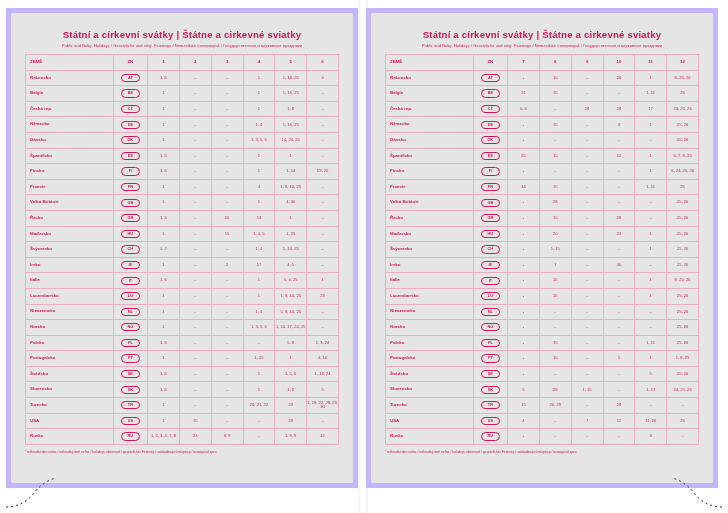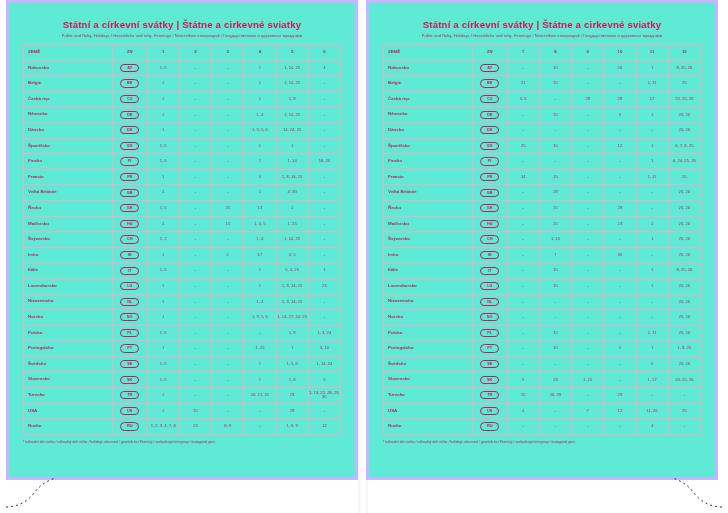--- a/index.html
+++ b/index.html
@@ -1,18 +1,18 @@
 <!DOCTYPE html>
 <html><head>
 <meta charset="utf-8">
 <style>
   html,body{margin:0;padding:0;background:#ffffff;}
   body{width:728px;height:513px;overflow:hidden;font-family:"Liberation Sans",sans-serif;}
   .spread{position:relative;width:728px;height:513px;background:#ffffff;}
-  .page{position:absolute;top:0;height:480px;background:#5eead4;border:3px solid #c4b5fd;box-sizing:border-box;}
+  .page{position:absolute;top:8px;height:480px;background:#e5e5e5;border:5px solid #c4b5fd;box-sizing:border-box;}
   .page.left{left:6px;width:352px;}
   .page.right{left:366px;width:352px;}
   .gutter{position:absolute;left:358px;top:0;width:10px;height:513px;background:linear-gradient(to right,#f2f2f2,#ffffff 40%,#ffffff 60%,#f2f2f2);}
   .pagebody{position:absolute;left:14px;right:14px;top:16px;}
 
   .title{
     text-align:center;color:#d4145a;font-size:9.6px;font-weight:bold;
     letter-spacing:.2px;margin-bottom:3px;
   }
   .subtitle{

